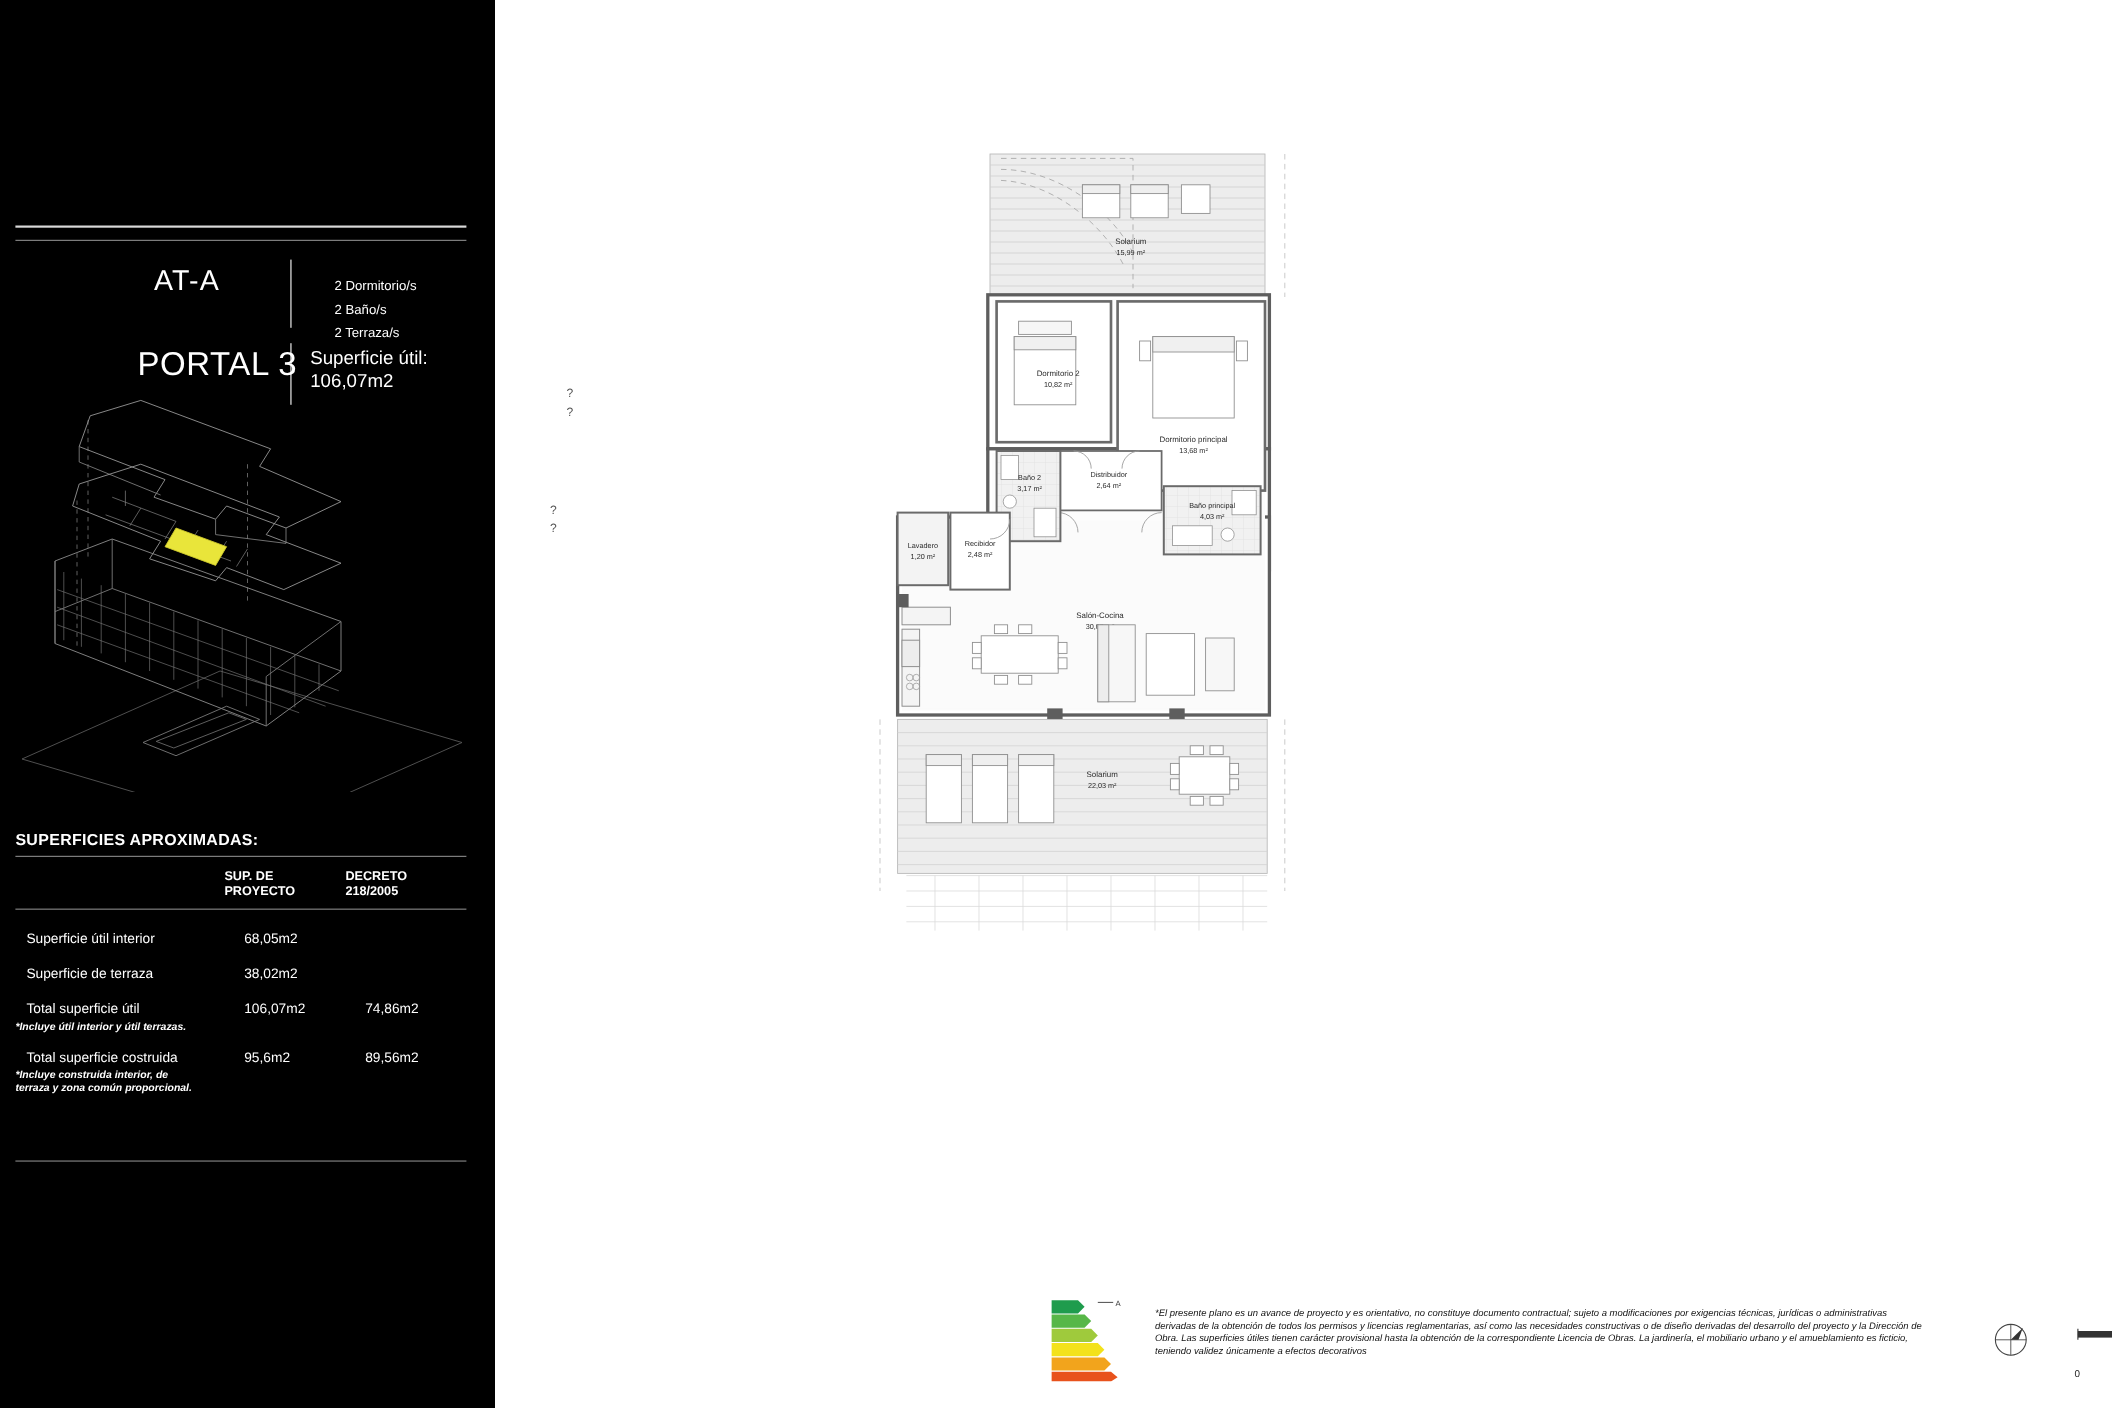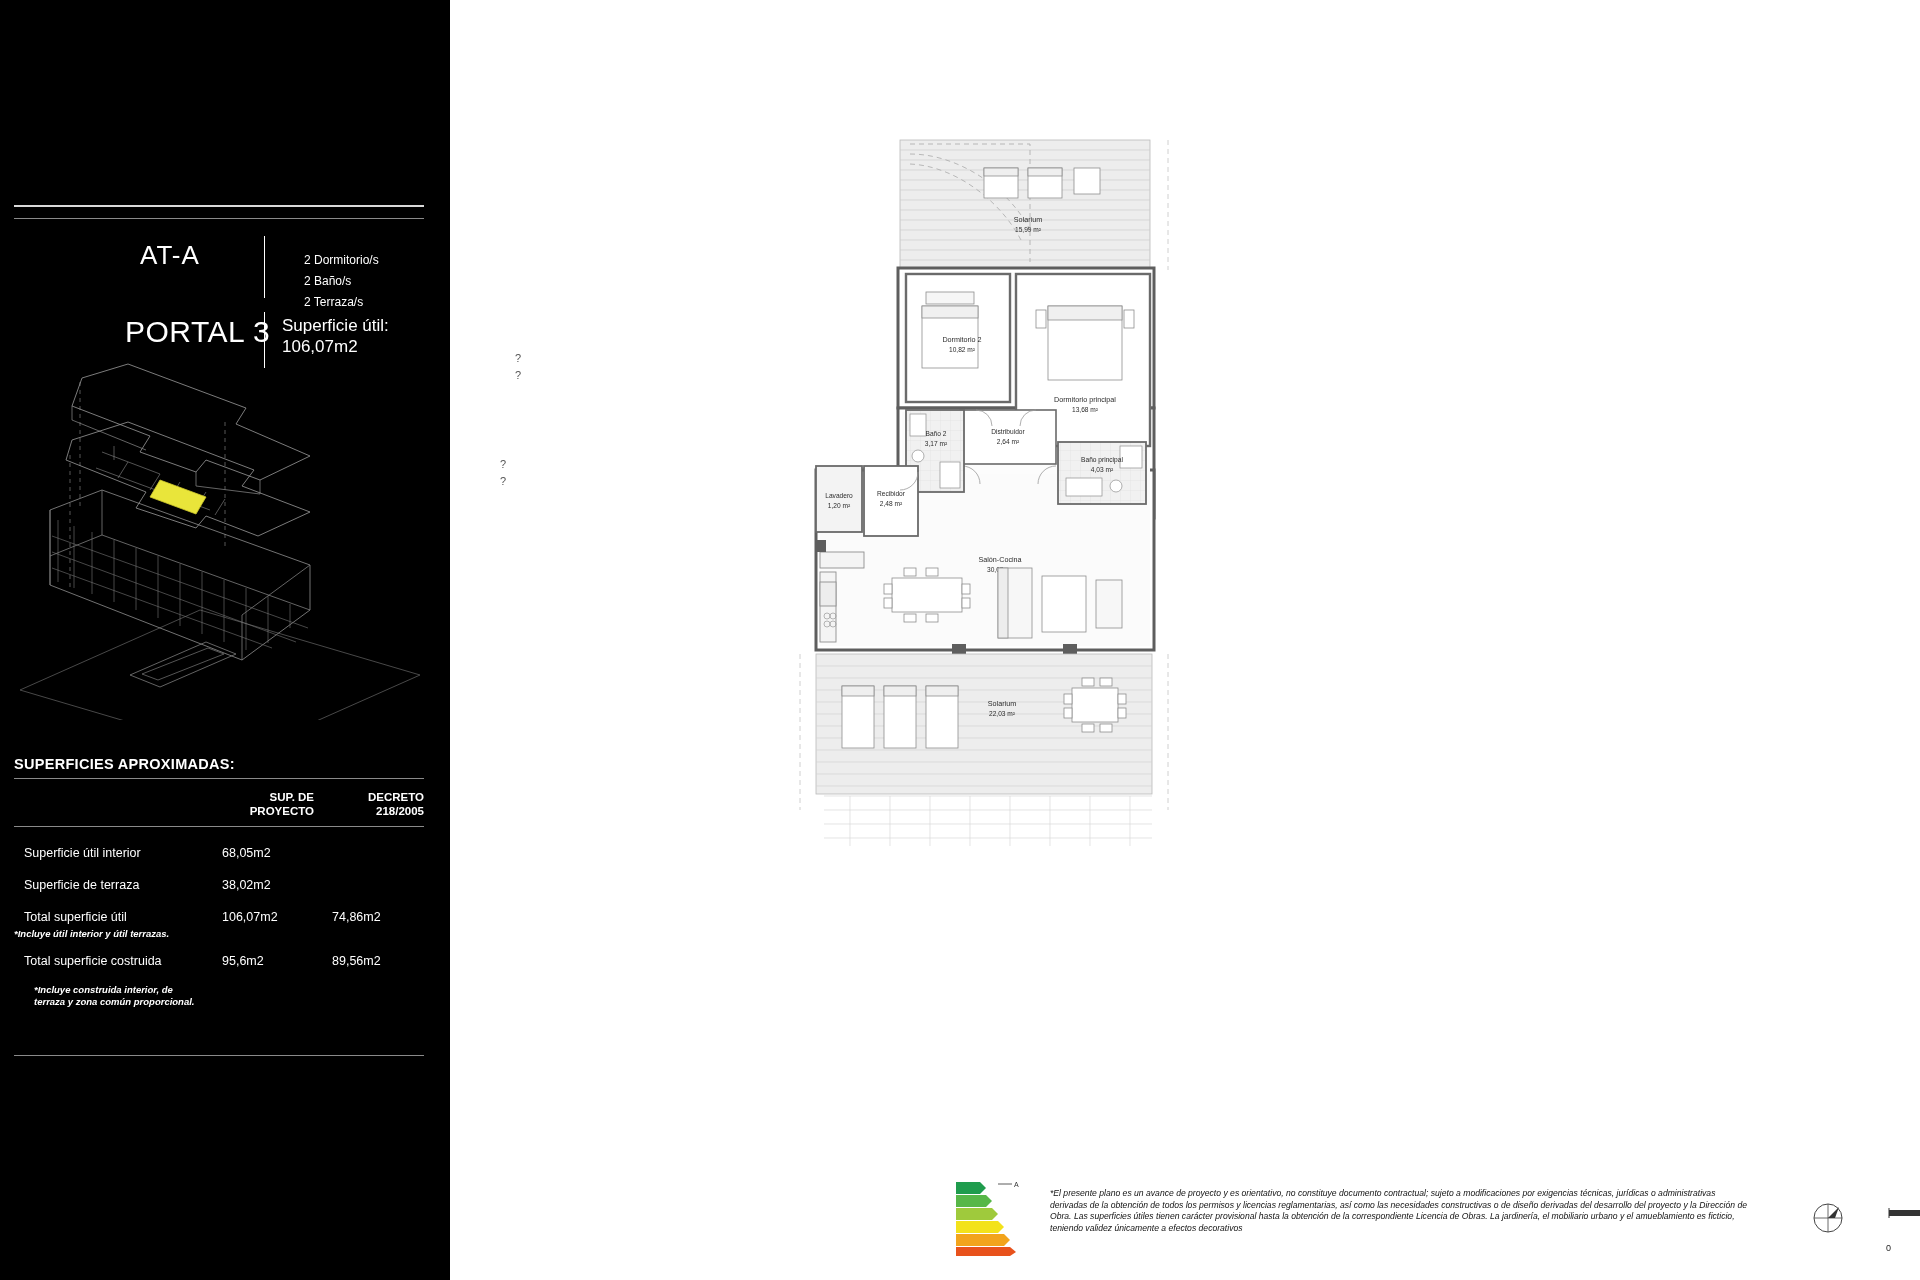--- a/index.html
+++ b/index.html
@@ -13,21 +13,21 @@
   .portal{position:absolute;left:125px;top:315px;font-size:30px;letter-spacing:0.5px;}
   .vsep{position:absolute;background:#fff;width:1px;}
   .spec-list{position:absolute;left:282px;top:250px;font-size:12px;line-height:21px;margin-left:22px;}
   .sup-util{position:absolute;left:282px;top:315px;font-size:17px;line-height:21px;}
 
   .iso{position:absolute;left:10px;top:360px;width:420px;height:360px;}
   .iso svg{display:block;}
 
   .sup-head{position:absolute;left:14px;top:756px;font-size:14.5px;font-weight:bold;letter-spacing:.3px;}
   .tbl{position:absolute;left:14px;top:790px;width:410px;font-size:12.5px;}
-  .tbl .colh{position:absolute;font-size:11.5px;font-weight:bold;text-align:right;line-height:14px;}
+  .tbl .colh{position:absolute;font-size:11.5px;font-weight:bold;text-align:left;line-height:14px;}
   .tbl .row{position:relative;height:32px;}
   .tbl .lab{position:absolute;left:10px;font-size:12.5px;}
   .tbl .c1{position:absolute;left:208px;font-size:12.5px;}
   .tbl .c2{position:absolute;left:318px;font-size:12.5px;}
   .note{position:absolute;font-style:italic;font-weight:bold;font-size:9.5px;line-height:12px;color:#fff;}
 
   
   .plan{position:absolute;left:450px;top:0;width:1470px;height:1280px;background:#fff;}
 
   .qmark{position:absolute;font-size:11px;color:#555;}
@@ -156,21 +156,21 @@
       <div class="row" style="height:44px;">
         <span class="lab">Total superficie útil</span>
         <span class="c1">106,07m2</span>
         <span class="c2">74,86m2</span>
         <span class="note" style="left:0;top:18px;width:260px;">*Incluye útil interior y útil terrazas.</span>
       </div>
       <div class="row" style="height:60px;">
         <span class="lab">Total superficie costruida</span>
         <span class="c1">95,6m2</span>
         <span class="c2">89,56m2</span>
-        <span class="note" style="left:0;top:30px;width:170px;margin-left:20px;">*Incluye construida interior, de terraza y zona común proporcional.</span>
+        <span class="note" style="left:0;top:18px;width:170px;">*Incluye construida interior, de terraza y zona común proporcional.</span>
       </div>
     </div>
   </div>
 
   <div class="rule" style="left:14px;top:1055px;width:410px;"></div>
 </div>
 
 <div class="plan">
 
   <span class="qmark" style="left:65px;top:352px;">?</span>

